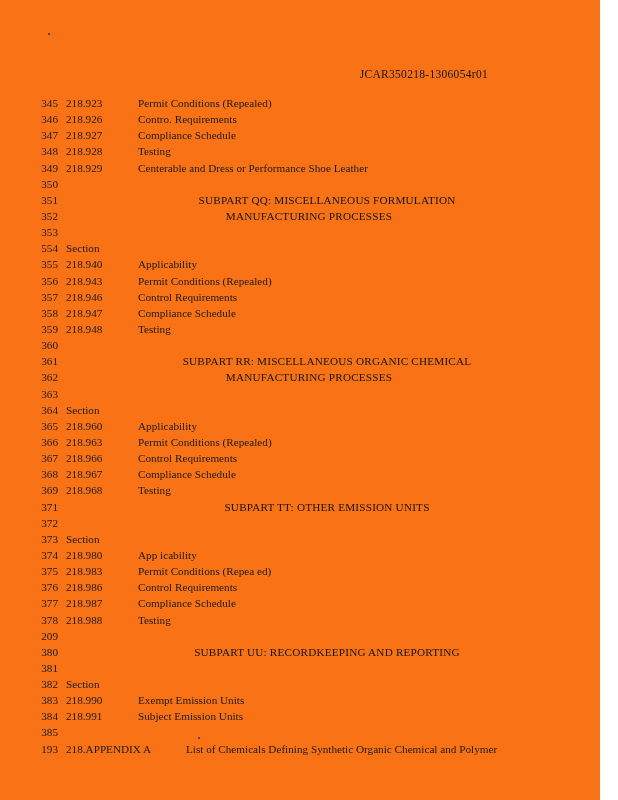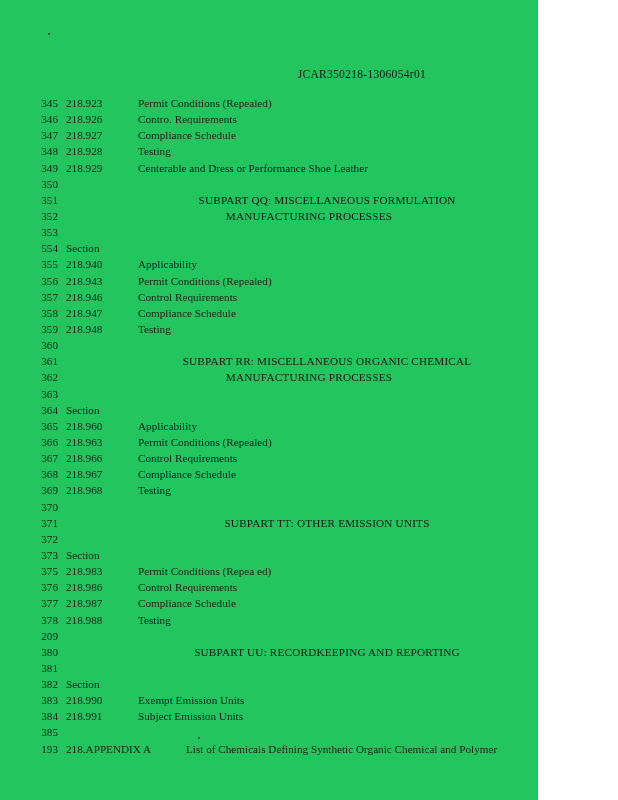--- a/index.html
+++ b/index.html
@@ -10,23 +10,23 @@
   body {
     width: 618px;
     height: 800px;
     font-family: "Liberation Serif", serif;
     color: #1a1a1a;
     position: relative;
     overflow: hidden;
   }
   .page {
     position: relative;
-    width: 538px;
+    width: 600px;
     height: 800px;
-    background: #22c55e;
+    background: #f97316;
   }
   .header-code {
     position: absolute;
     top: 68px;
     right: 112px;
     font-family: "Liberation Serif", serif;
     font-size: 11.5px;
     letter-spacing: 0.3px;
     color: #141414;
     white-space: nowrap;
@@ -218,32 +218,34 @@
         <span class="lnum">368</span>
         <span class="sec">218.967</span>
         <span class="txt">Compliance Schedule</span>
       </div>
       <div class="line">
         <span class="lnum">369</span>
         <span class="sec">218.968</span>
         <span class="txt">Testing</span>
       </div>
       <div class="line">
-        <span class="lnum">370</span>
-      </div>
-      <div class="line">
         <span class="lnum">371</span>
         <span class="center shift">SUBPART TT:  OTHER EMISSION UNITS</span>
       </div>
       <div class="line">
         <span class="lnum">372</span>
       </div>
       <div class="line">
         <span class="lnum">373</span>
         <span class="sec">Section</span>
+      </div>
+      <div class="line">
+        <span class="lnum">374</span>
+        <span class="sec">218.980</span>
+        <span class="txt">App icability</span>
       </div>
       <div class="line">
         <span class="lnum">375</span>
         <span class="sec">218.983</span>
         <span class="txt">Permit Conditions (Repea ed)</span>
       </div>
       <div class="line">
         <span class="lnum">376</span>
         <span class="sec">218.986</span>
         <span class="txt">Control Requirements</span>

